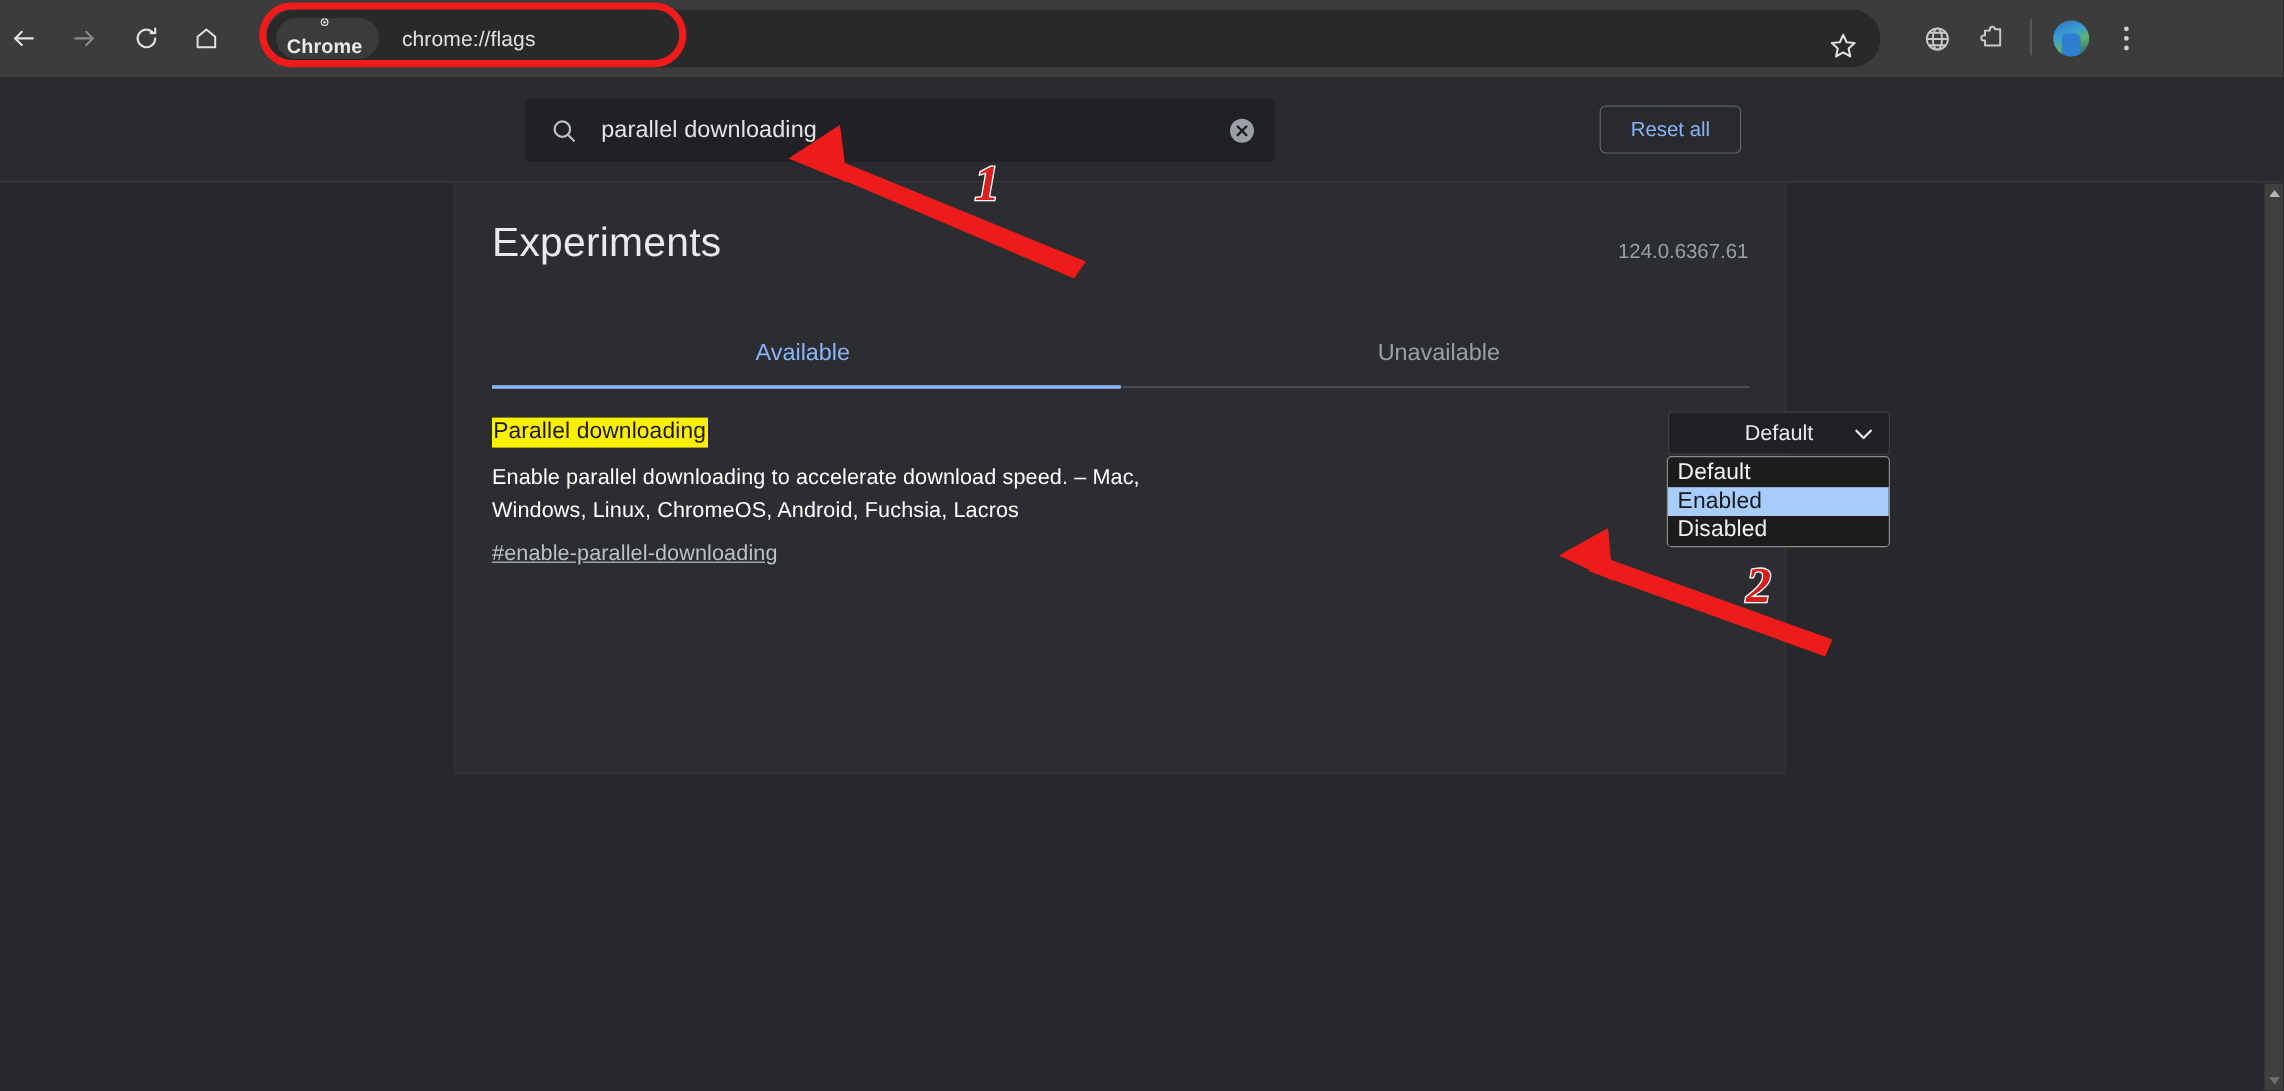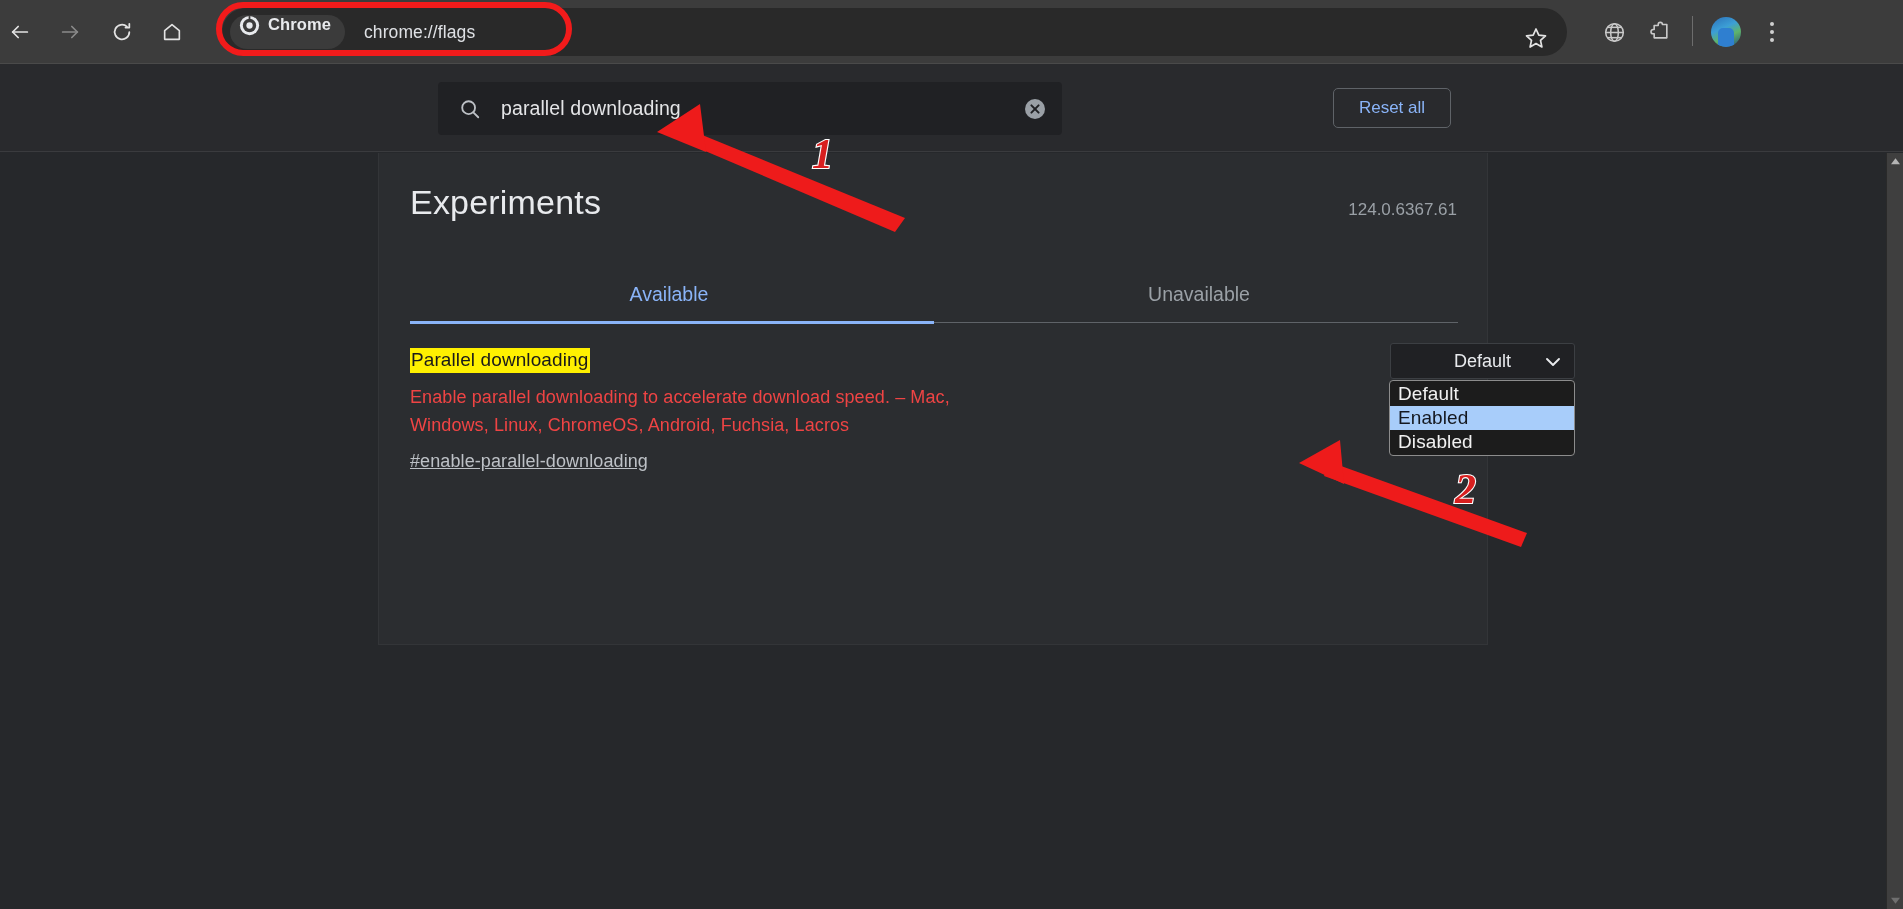--- a/index.html
+++ b/index.html
@@ -32,23 +32,24 @@
     position: absolute; left: 222px; top: 8px;
     width: 1345px; height: 48px;
     background: #292929;
     border-radius: 24px;
     display: flex; align-items: center;
   }
   .chip {
     margin-left: 8px;
     height: 34px; border-radius: 17px;
     background: #3b3b3b;
-    display: flex; 
+    display: flex; align-items: center;
     padding: 0 14px 0 9px;
     gap: 8px;
+    flex-direction: column;
   }
   .chip-label {
     font-size: 16.5px; font-weight: bold; color: #e8eaed;
     letter-spacing: .1px;
   }
   .omni-url {
     margin-left: 19px;
     font-size: 17.5px; color: #dfe1e5;
     letter-spacing: .1px;
     white-space: nowrap;
@@ -167,21 +168,21 @@
   .flag-title {
     display:inline-block;
     background:#fff000; color:#1a1a1a;
     font-size:19px; font-weight:400;
     padding:1px 2px 2px 1px;
     letter-spacing:.1px;
   }
   .flag-desc {
     margin-top:10px;
     width:600px;
-    font-size:18px; line-height:28px; color:#ef4444;
+    font-size:18px; line-height:28px; color:#ffffff;
     letter-spacing:.1px;
   }
   .flag-link {
     display:inline-block; margin-top:12px;
     font-size:18px; color:#bdc1c6;
     text-decoration:underline;
     letter-spacing:.1px;
   }
 
   

